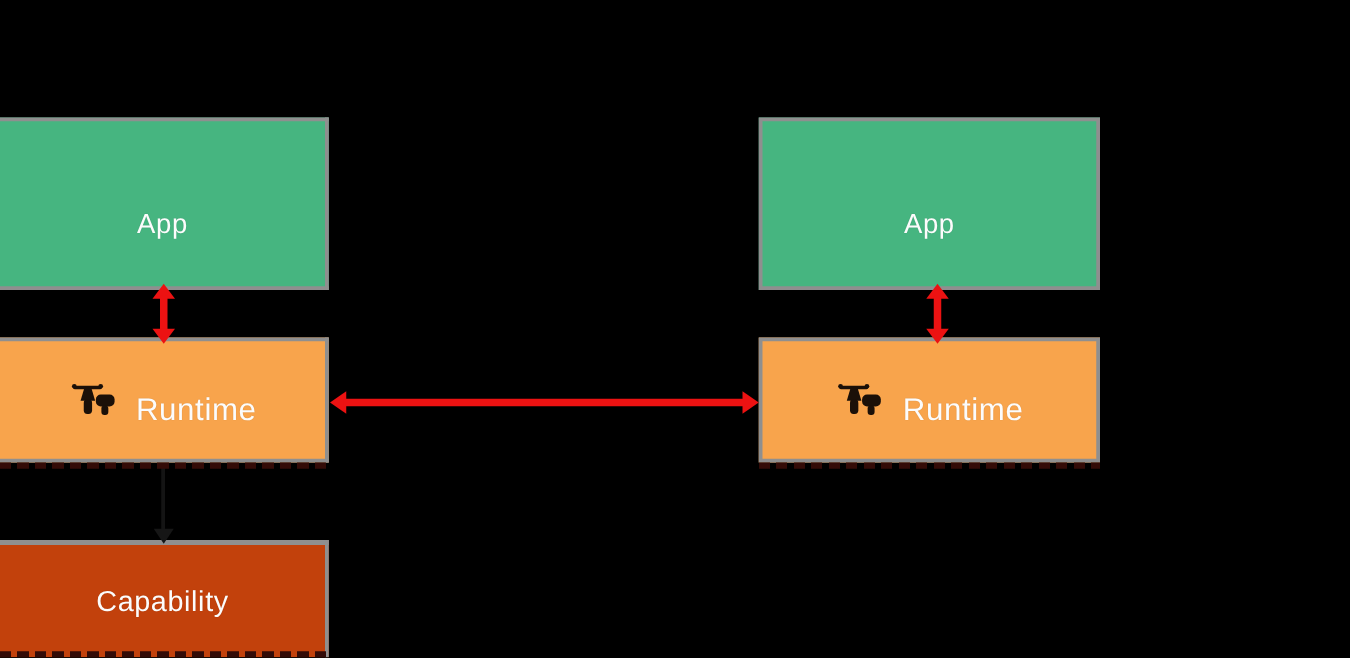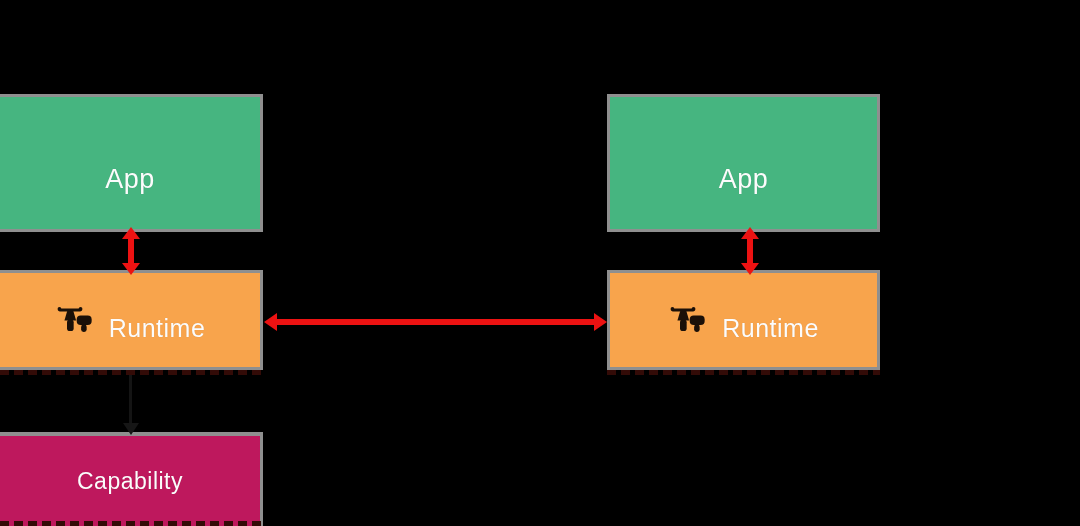--- a/index.html
+++ b/index.html
@@ -28,21 +28,21 @@
   .box .box-label {
     font-weight: 400;
     letter-spacing: 0.5px;
     text-shadow: 0 0 1px rgba(0,0,0,0.15);
   }
   .box-app-left    { left: 0;     top: 94;  width: 263px; height: 138px; border-left: none; top: 94px; }
   .box-runtime-left{ left: 0;     top: 270px; width: 263px; height: 100px; border-left: none; }
   .box-cap-left    { left: 0;     top: 432px; width: 263px; height: 94px;  border-left: none; border-bottom: none; border-top-width: 4px; }
   .box-app-right   { left: 607px; top: 94px;  width: 273px; height: 138px; }
   .box-runtime-right{ left: 607px; top: 270px; width: 273px; height: 100px; }
-  .app-label { font-size: 27px; margin-top: 32px; }
+  .app-label { font-size: 22px; margin-top: 32px; }
   .runtime-label { font-size: 25px; margin-top: 16px; }
   .cap-label { font-size: 23px; }
 
   
   .varrow {
     position: absolute;
     width: 18px;
     height: 48px;
   }
   .varrow .shaft {
@@ -153,21 +153,21 @@
         <circle cx="23" cy="3.6" r="1.7"></circle>
         <polygon points="11,5.5 16.5,5.5 19,14 8.5,14"></polygon>
         <rect x="10.8" y="13" width="6" height="10.5" rx="2.6"></rect>
         <rect x="19.5" y="9.5" width="13.5" height="8.6" rx="3.6"></rect>
         <rect x="23.5" y="17.5" width="5" height="6.8" rx="2.2"></rect>
       </g>
     </svg>
     <span class="box-label runtime-label">Runtime</span>
   </div>
 
-  <div class="box box-cap-left" style="background-color: #be185d;">
+  <div class="box box-cap-left" style="background-color: #c2410c;">
     <span class="box-label cap-label">Capability</span>
   </div>
 
   <div class="box box-app-right app" style="background-color: rgb(70, 181, 128);">
     <span class="box-label app-label">App</span>
   </div>
 
   <div class="box box-runtime-right" style="background-color: rgb(248, 164, 76);">
     <svg class="rt-icon" width="40" height="30" viewBox="0 0 36 27" aria-hidden="true">
       <g fill="#1b1008">

